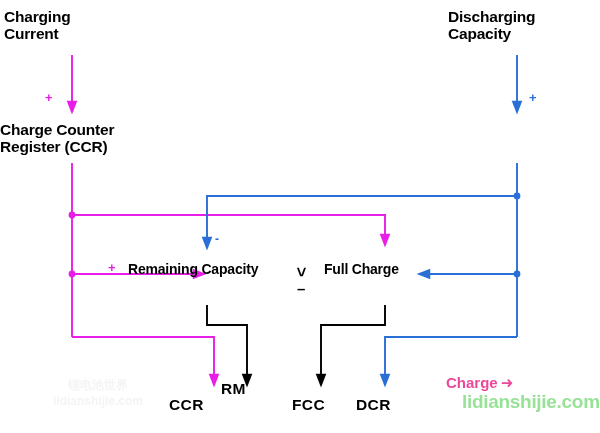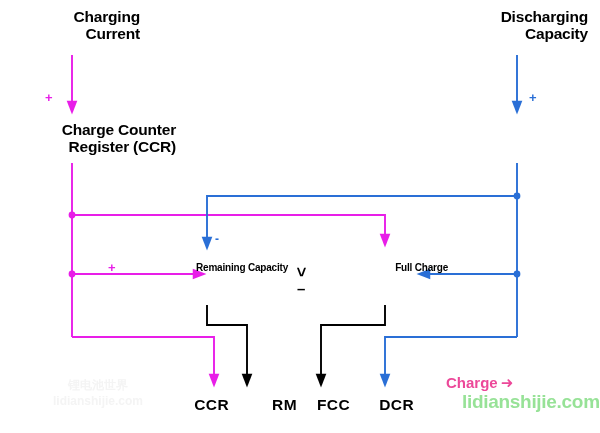--- a/index.html
+++ b/index.html
@@ -1,25 +1,25 @@
 <!DOCTYPE html>
 <html><head>
 <meta charset="utf-8">
 <style>
   html,body{margin:0;padding:0;background:#ffffff;}
   body{width:600px;height:433px;overflow:hidden;
        font-family:"Liberation Sans","DejaVu Sans",sans-serif;}
   #diagram-root{position:relative;width:600px;height:433px;background:#fff;}
   svg#wires{position:absolute;left:0;top:0;width:600px;height:433px;}
 
-  .lbl{position:absolute;color:#000;font-weight:bold;text-align:right;
+  .lbl{position:absolute;color:#000;font-weight:bold;text-align:left;
        line-height:1.12;white-space:pre-line;letter-spacing:-.2px;}
   .lbl-src{font-size:15.5px;}
   .lbl-reg{font-size:15.5px;}
-  .lbl-box{font-size:10px;}
+  .lbl-box{font-size:14px;}
   .lbl-out{font-size:15.5px;letter-spacing:.4px;}
 
   .sign{position:absolute;font-weight:bold;font-size:13px;line-height:1;}
   .sign-plus-m{color:#e81ee8;}
   .sign-plus-b{color:#2a6fd6;}
   .sign-minus-b{color:#2a6fd6;font-size:12px;}
 
   .cmp{position:absolute;color:#000;font-weight:bold;font-size:17px;
        transform:rotate(-90deg);transform-origin:center center;}
   .cmp-dash{position:absolute;color:#000;font-weight:bold;font-size:15px;}
@@ -104,41 +104,41 @@
       <path d="M385,305 L385,325 L321,325 L321,381" stroke="#000000" stroke-width="1.9" fill="none" marker-end="url(#ah-k)"></path>
     </g>
   </svg>
 
   <div class="lbl lbl-src" style="left:4px;top:8px;width:136px;">Charging
 Current</div>
 
   <div class="lbl lbl-src" style="left:448px;top:8px;width:140px;">Discharging
 Capacity</div>
 
-  <div class="lbl lbl-reg" style="left:0px;top:121px;width:144px;padding-left:32px;">Charge Counter
+  <div class="lbl lbl-reg" style="left:0px;top:121px;width:144px;">Charge Counter
 Register (CCR)</div>
 
 
   <div class="sign sign-plus-m" style="left:45px;top:91px;">+</div>
 
   <div class="sign sign-plus-b" style="left:529px;top:91px;">+</div>
 
   <div class="sign sign-plus-m" style="left:108px;top:261px;">+</div>
 
   <div class="sign sign-minus-b" style="left:215px;top:233px;">-</div>
 
   <div class="lbl lbl-box" style="left:128px;top:262px;width:160px;">Remaining Capacity</div>
 
   <div class="cmp" style="left:297px;top:262px;">&lt;</div>
   <div class="cmp-dash" style="left:297px;top:280px;">–</div>
 
   <div class="lbl lbl-box" style="left:324px;top:262px;width:124px;">Full Charge</div>
 
   <div class="lbl lbl-out" style="left:169px;top:396px;width:60px;">CCR</div>
-  <div class="lbl lbl-out" style="left:221px;top:396px;width:52px;margin-left:24px;">RM</div>
+  <div class="lbl lbl-out" style="left:221px;top:380px;width:52px;">RM</div>
   <div class="lbl lbl-out" style="left:292px;top:396px;width:58px;">FCC</div>
   <div class="lbl lbl-out" style="left:356px;top:396px;width:58px;">DCR</div>
 
   <div class="legend" style="left:446px;top:375px;">
     <div class="legend-row legend-charge">
       <span>Charge</span><span class="legend-arrow">➜</span>
     </div>
   </div>
 
   <div class="watermark wm-main" style="left:462px;top:391px;">lidianshijie.com</div>

